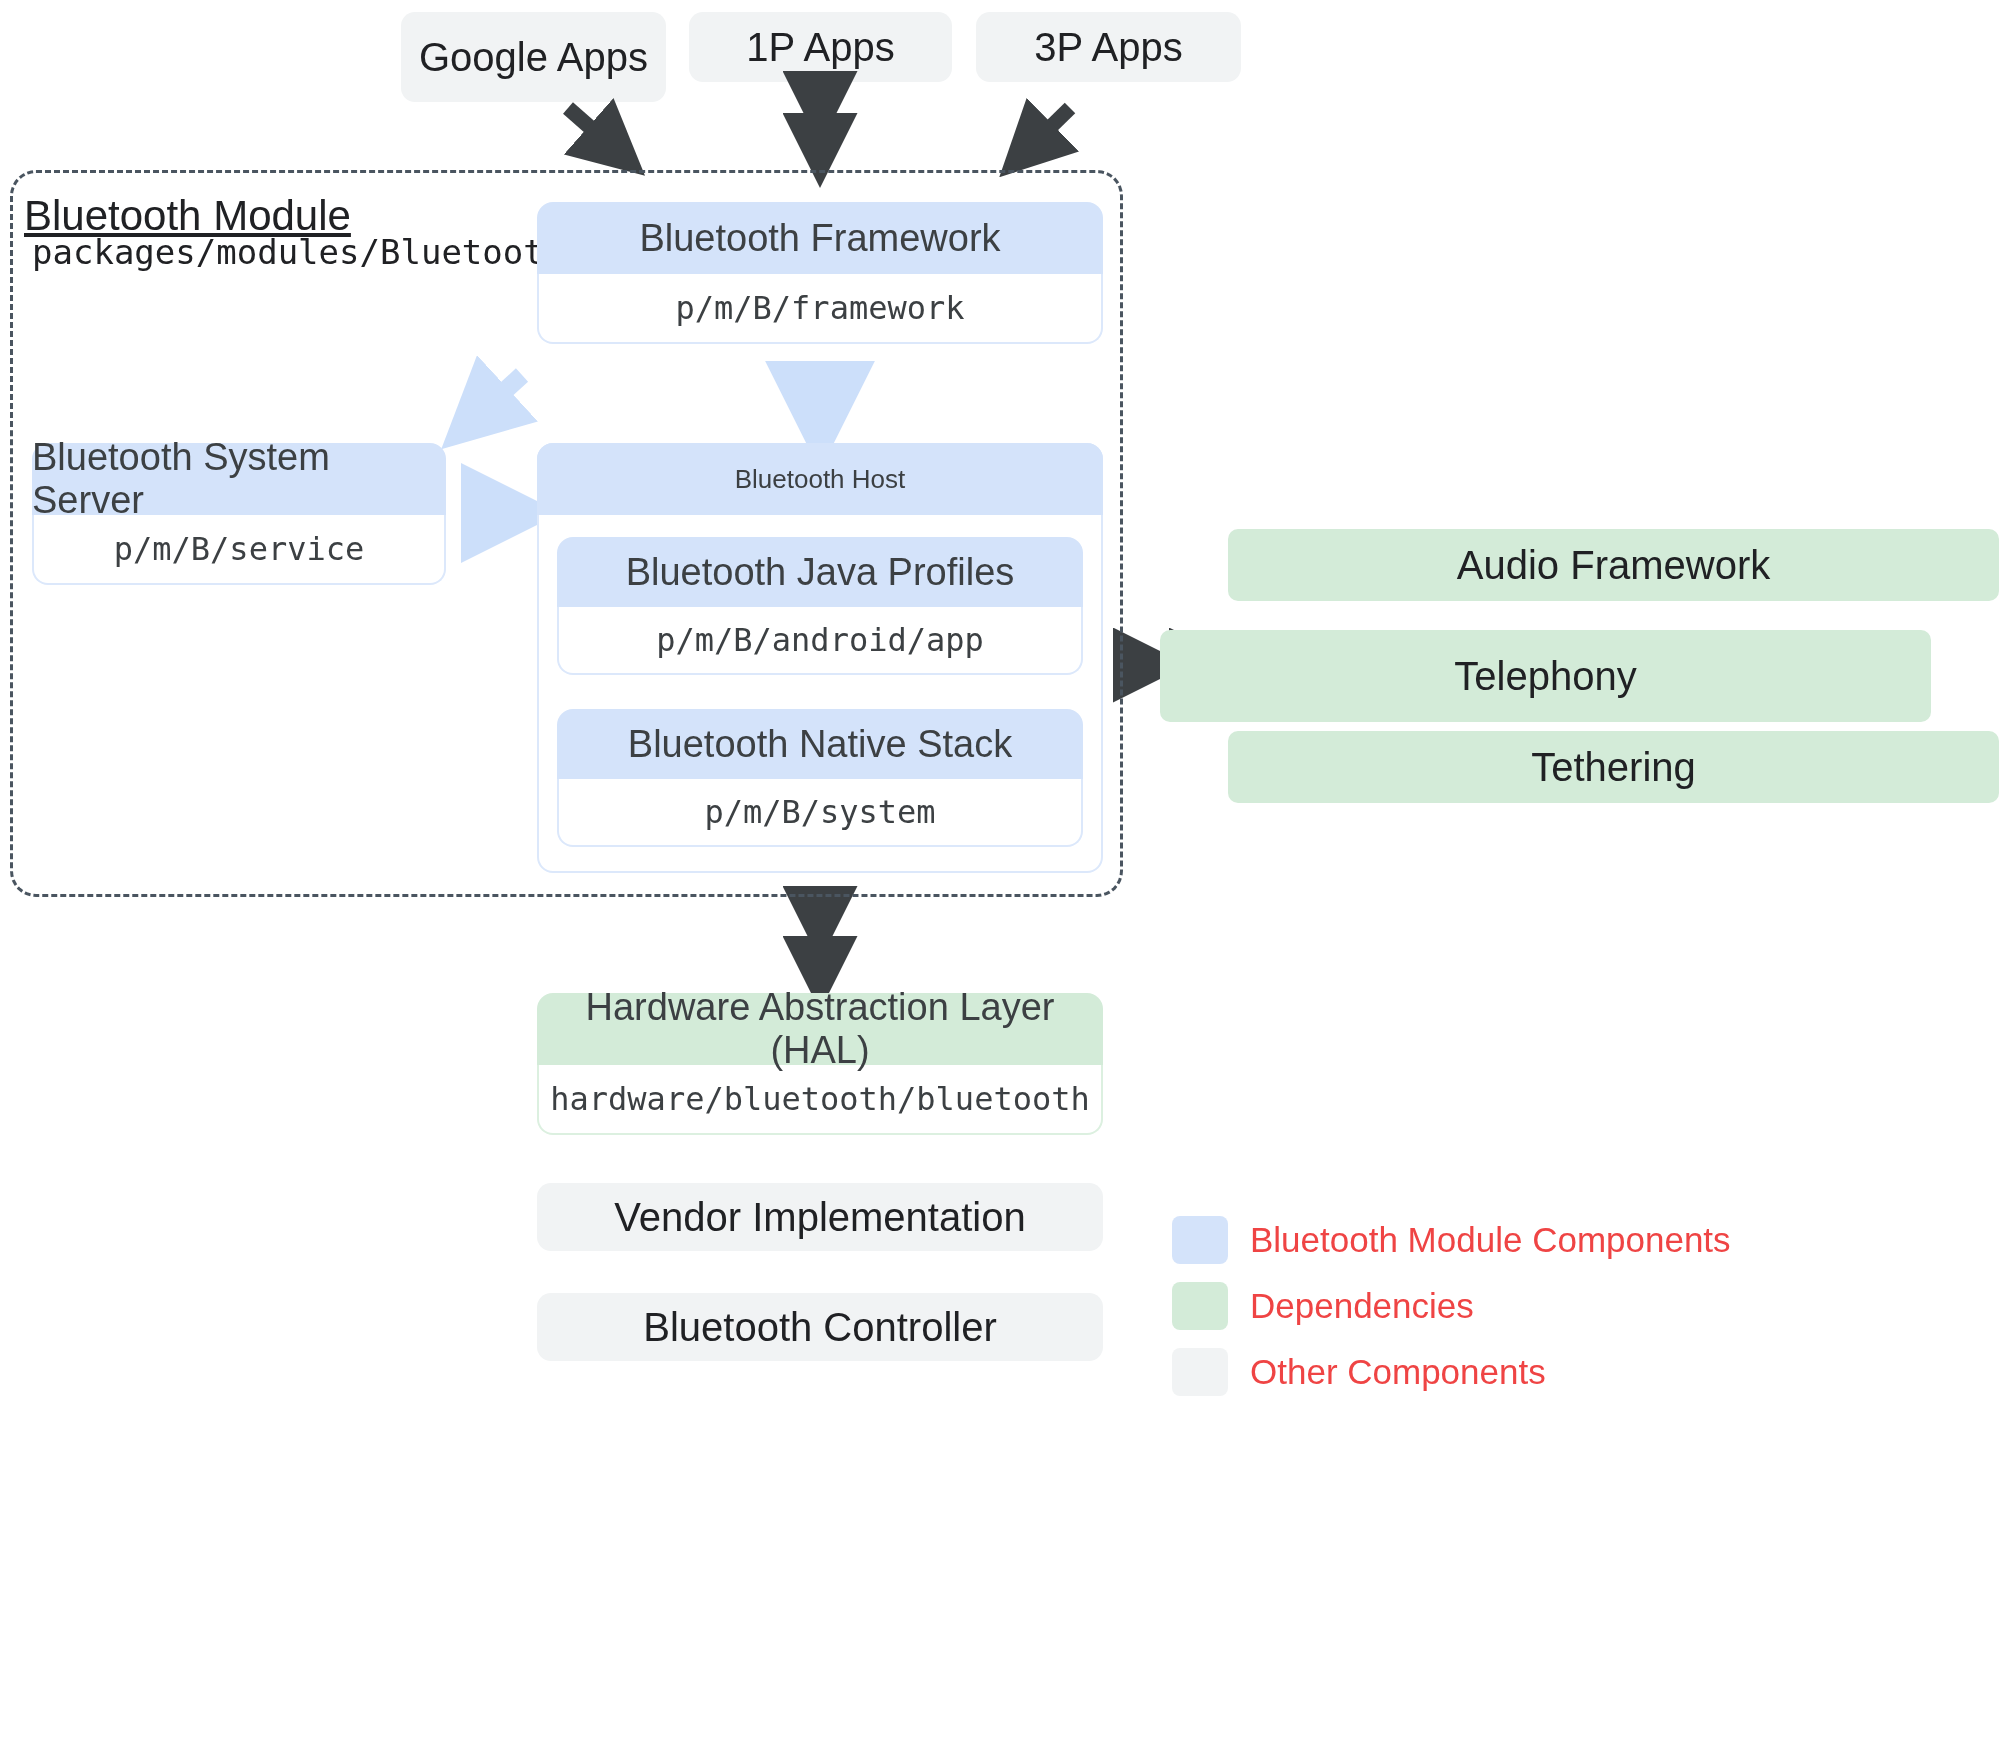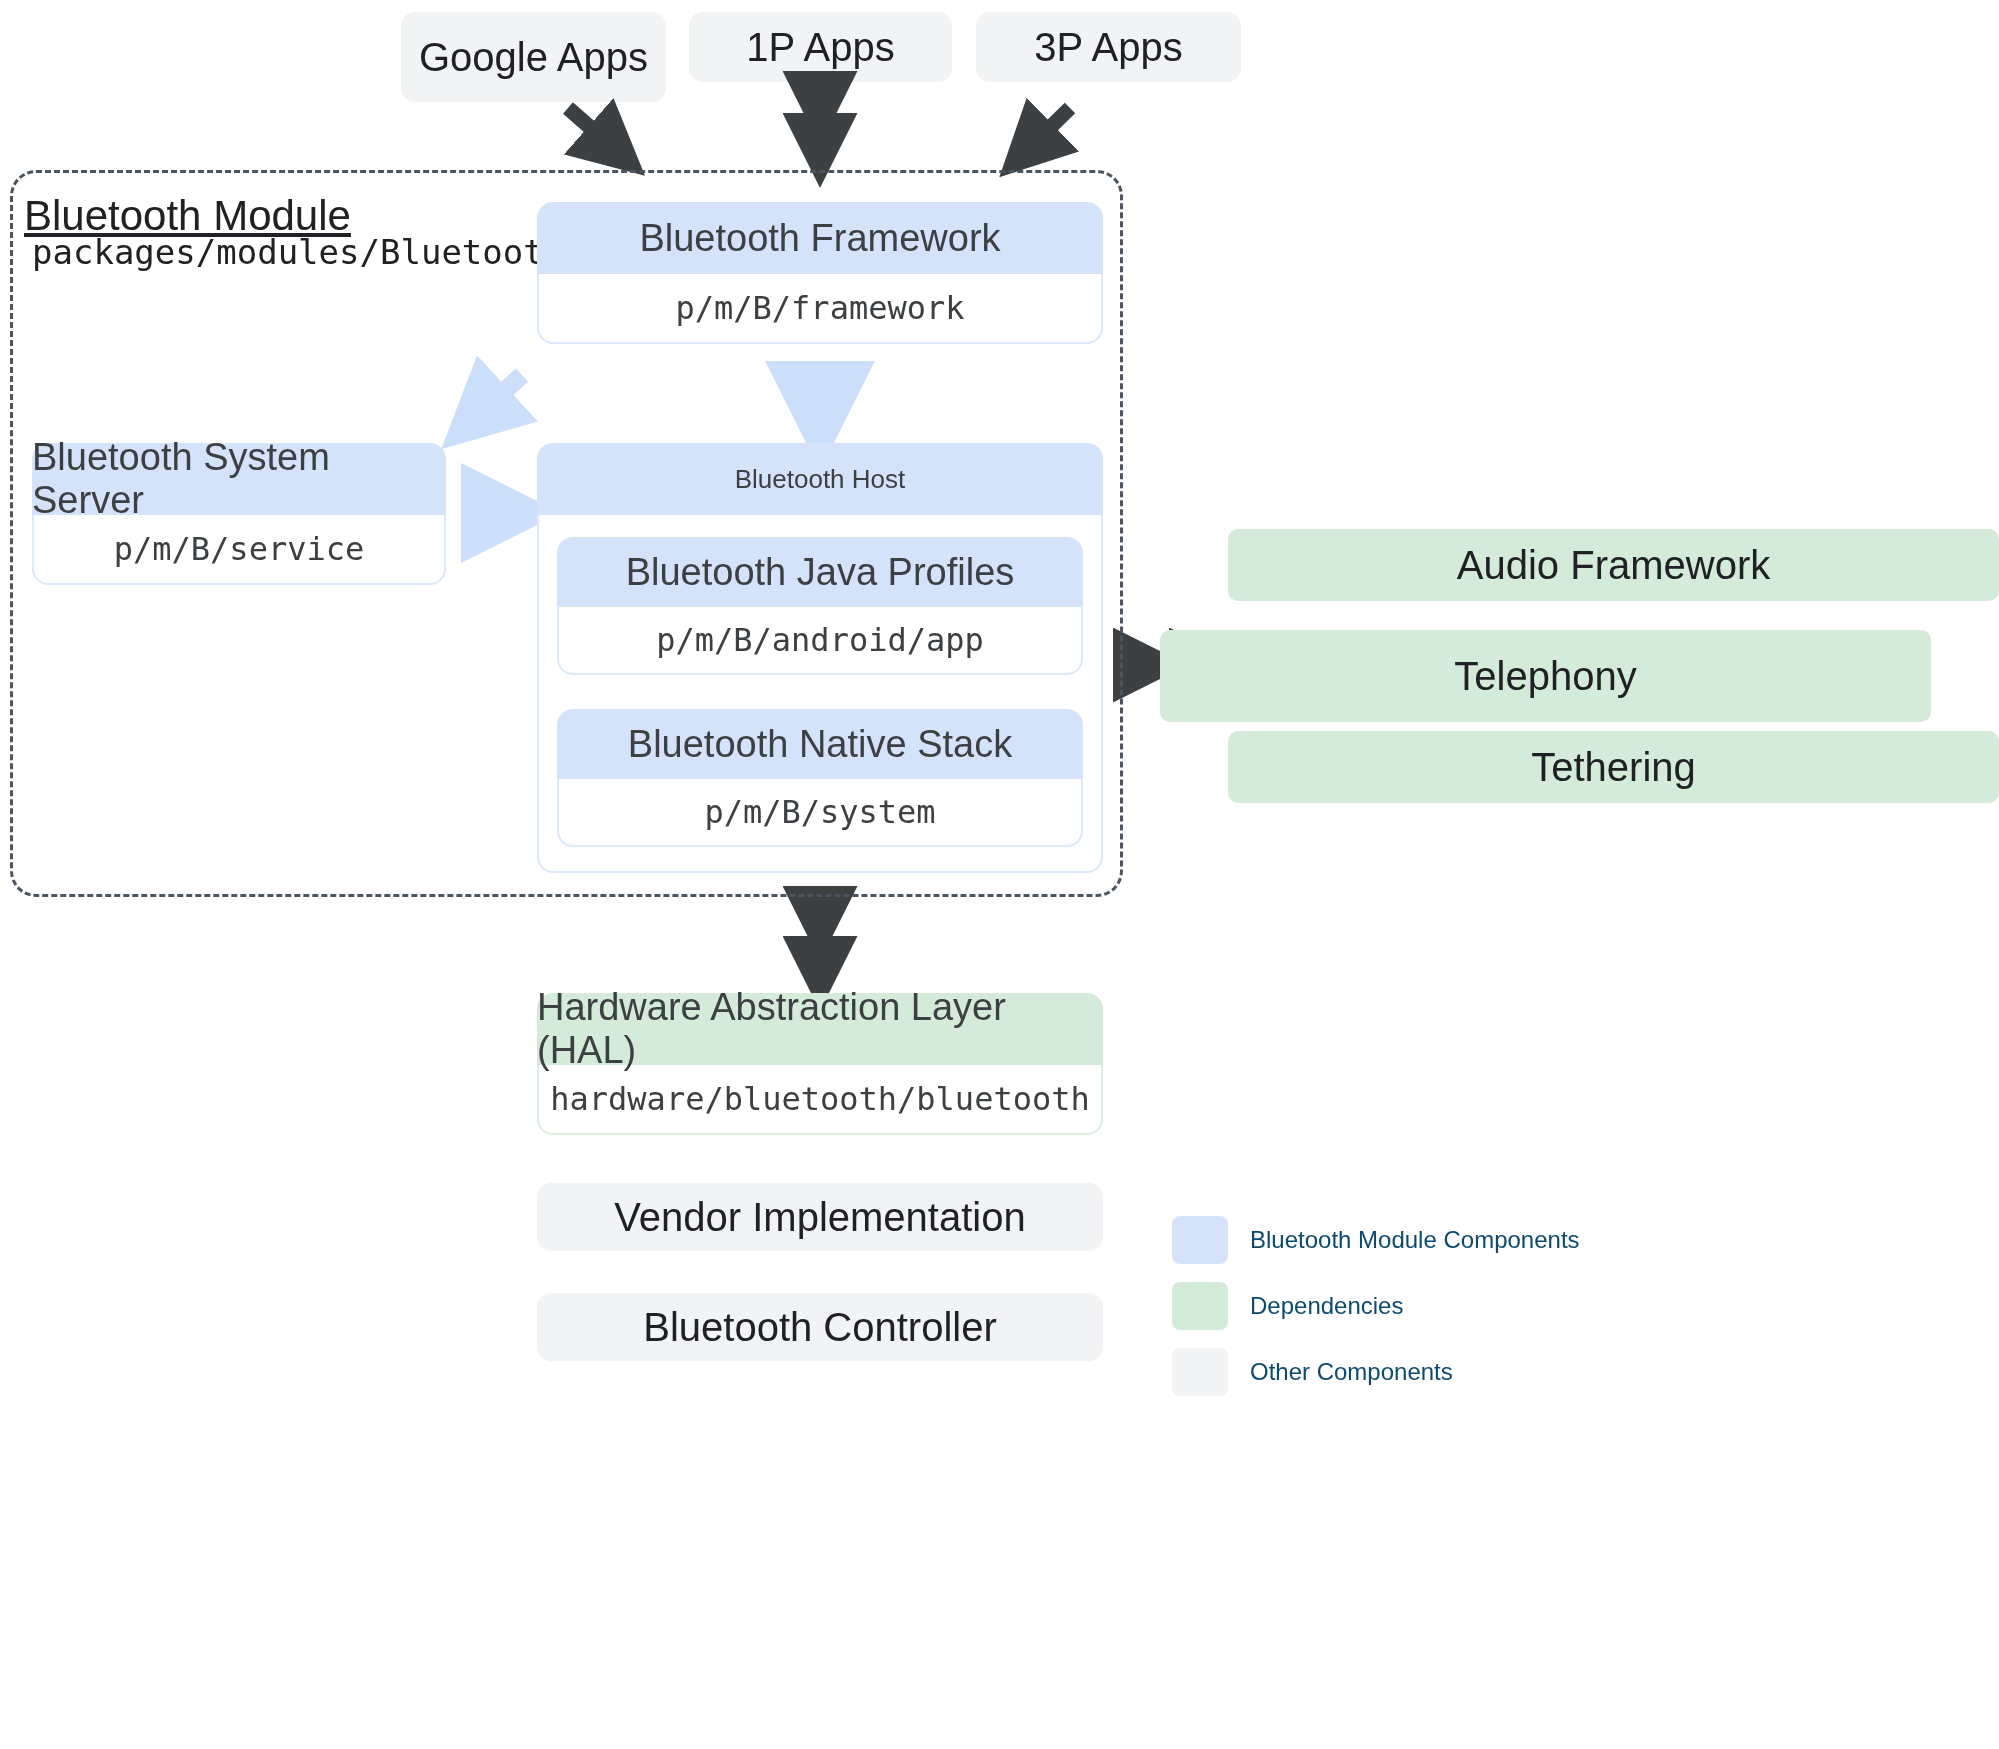--- a/index.html
+++ b/index.html
@@ -76,21 +76,21 @@
     border-radius: 10px;
     display: flex; align-items: center; justify-content: center;
     font-size: 40px; color: #202124;
   }
 
   svg.arrows { position: absolute; left: 0; top: 0; width: 1999px; height: 1749px; pointer-events: none; }
 
   .legend { position: absolute; }
   .legend-row { display: flex; align-items: center; margin-bottom: 18px; }
   .legend-swatch { width: 56px; height: 48px; border-radius: 8px; margin-right: 22px; }
-  .legend-label { font-size: 24px; color: #0c4a6e; white-space: nowrap; }
+  .legend-label { font-size: 35px; color: #ef4444; white-space: nowrap; }
 </style>
 </head>
 <body>
 
 <div id="root">
 
   <div class="gray-box box" style="left:401px; top:12px; width:265px; height:90px;">
     <span>Google Apps</span>
   </div>
   <div class="gray-box box" style="left:689px; top:12px; width:263px; height:70px;">
@@ -173,21 +173,21 @@
   <div class="green-pill" style="left:1228px; top:529px; width:771px; height:72px;">
     <span>Audio Framework</span>
   </div>
   <div class="green-pill" style="left:1160px; top:630px; width:771px; height:92px;">
     <span>Telephony</span>
   </div>
   <div class="green-pill" style="left:1228px; top:731px; width:771px; height:72px;">
     <span>Tethering</span>
   </div>
 
-  <div class="card green" style="left:537px; top:993px; width:566px; height:142px;">
+  <div class="card green" style="left:537px; top:993px; width:566px; height:142px;text-align:center;">
     <div class="card-head" style="height:72px;">Hardware Abstraction Layer (HAL)</div>
     <div class="card-path" style="height:70px;">hardware/bluetooth/bluetooth</div>
   </div>
 
   <div class="gray-box box" style="left:537px; top:1183px; width:566px; height:68px;">
     <span>Vendor Implementation</span>
   </div>
   <div class="gray-box box" style="left:537px; top:1293px; width:566px; height:68px;">
     <span>Bluetooth Controller</span>
   </div>

